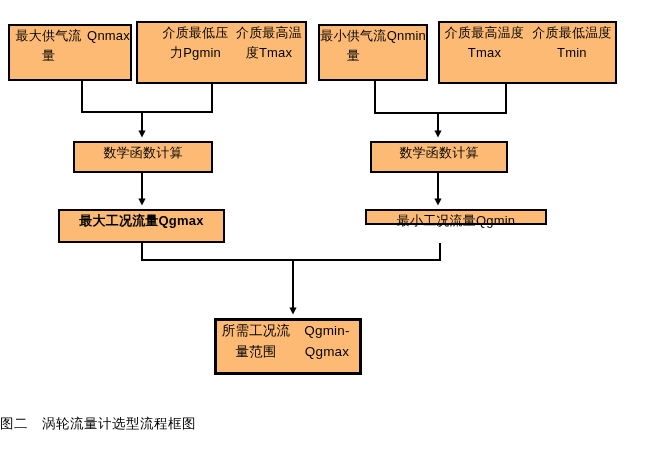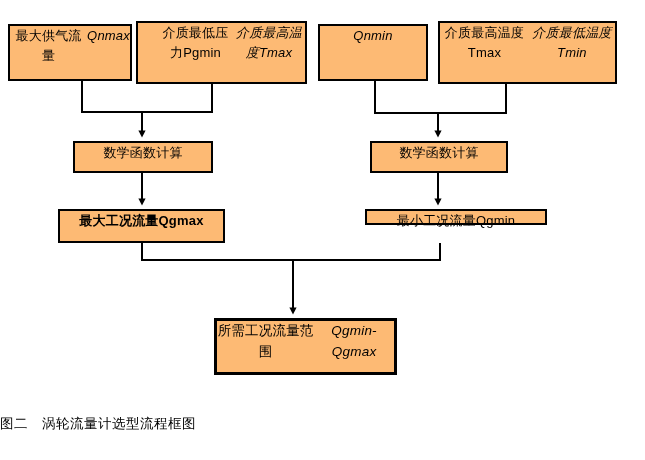--- a/index.html
+++ b/index.html
@@ -33,35 +33,34 @@
     justify-content: center;
     text-align: center;
     color: #000000;
     font-size: 13px;
     line-height: 1.55;
     letter-spacing: 0.2px;
     z-index: 2;
   }
   .node .line2 {
     display: block;
-    font-style: italic;
   }
   
   #node-qnmax      { left: 8px;   top: 24px;  width: 124px; height: 57px; }
   #node-pgmin-tmax { left: 136px; top: 21px;  width: 171px; height: 63px; padding-left: 20px; }
   #node-qnmin      { left: 318px; top: 24px;  width: 110px; height: 57px; }
   #node-pgmax-tmin { left: 438px; top: 21px;  width: 179px; height: 63px; }
   
   #node-math-left  { left: 73px;  top: 141px; width: 140px; height: 32px; }
   #node-math-right { left: 370px; top: 141px; width: 138px; height: 32px; }
   
   #node-qgmax      { left: 58px;  top: 209px; width: 167px; height: 34px; font-weight: bold; }
   #node-qgmin      { left: 365px; top: 209px; width: 182px; height: 16px; }
   
-  #node-range      { left: 214px; top: 318px; width: 183px; height: 57px;
+  #node-range      { left: 214px; top: 318px; width: 148px; height: 57px;
                      border-width: 3px; font-size: 13.5px; }
   #figure-caption {
     position: absolute;
     left: 0;
     top: 415px;
     width: 645px;
     text-align: left;
     font-size: 13.5px;
     color: #000000;
     letter-spacing: 0.5px;
@@ -102,20 +101,21 @@
     <span>最大供气流量</span>
     <span class="line2">Qnmax</span>
   </div>
 
   <div class="node" id="node-pgmin-tmax">
     <span>介质最低压力Pgmin</span>
     <span class="line2">介质最高温度Tmax</span>
   </div>
 
   <div class="node" id="node-qnmin">
+    <span>最小供气流量</span>
     <span class="line2">Qnmin</span>
   </div>
 
   <div class="node" id="node-pgmax-tmin">
     <span>介质最高温度Tmax</span>
     <span class="line2">介质最低温度Tmin</span>
   </div>
 
   <div class="node" id="node-math-left">
     <span>数学函数计算</span>

